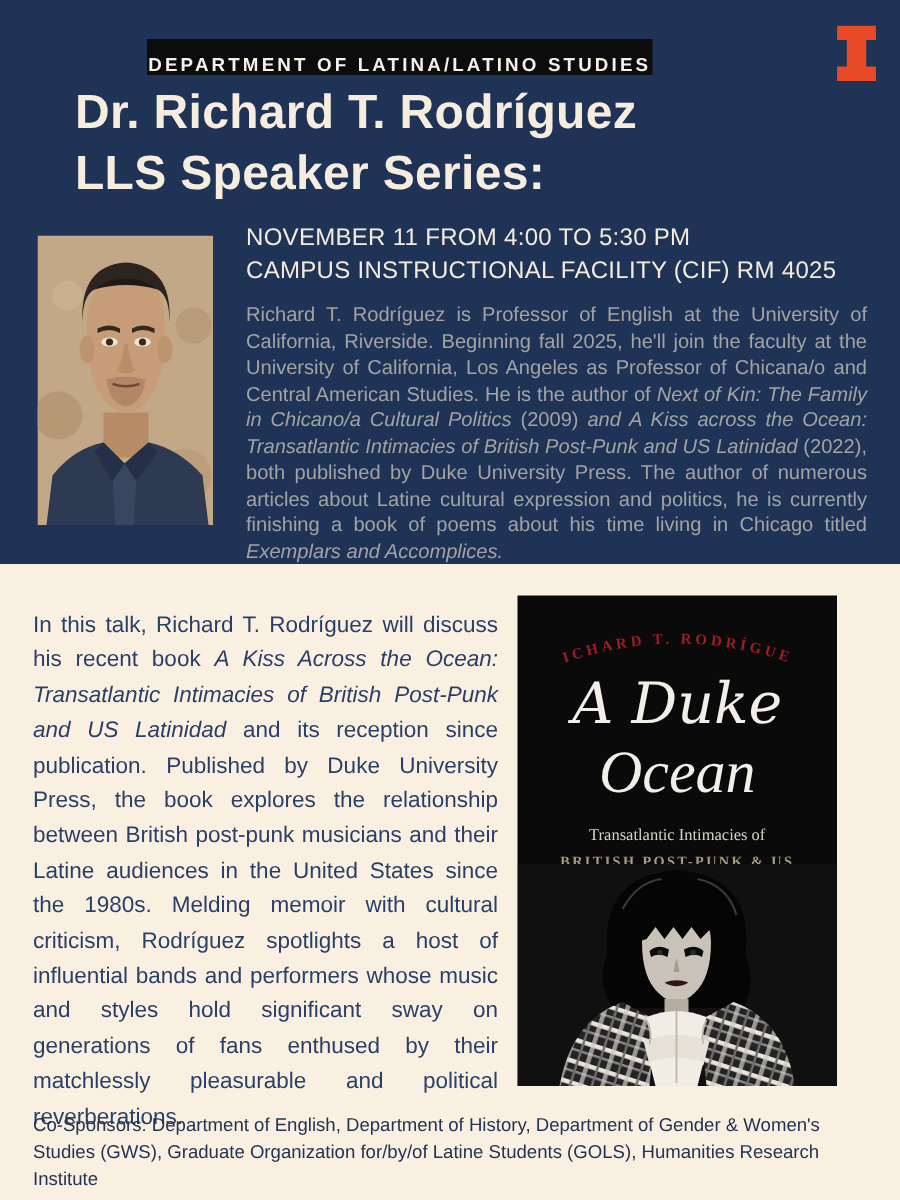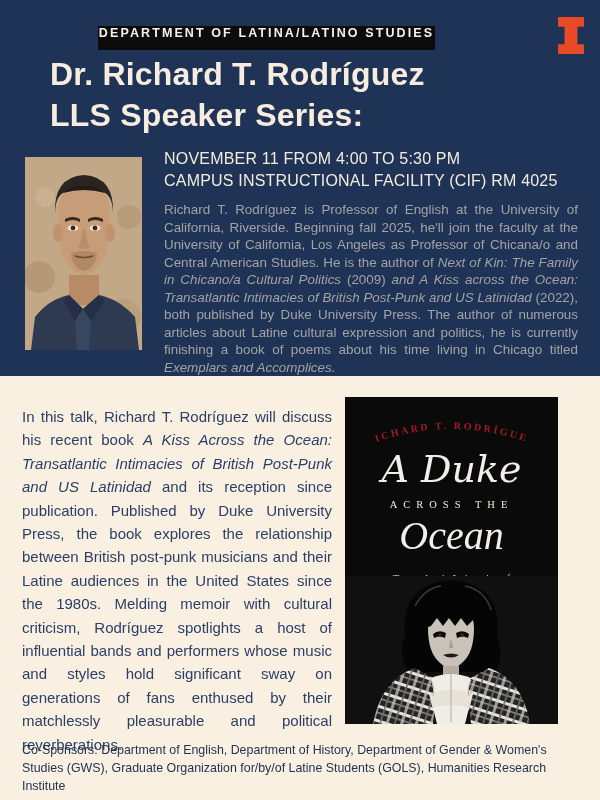--- a/index.html
+++ b/index.html
@@ -6,21 +6,21 @@
   html,body { background:#555; }
   .flyer {
     position:relative; width:600px; height:800px; margin:0 auto;
     font-family:"Liberation Sans", sans-serif;
     background:#FAF0E2; overflow:hidden;
   }
   
   .top-section { position:absolute; left:0; top:0; width:600px; height:378px; background:#1E3356; }
   .dept-bar {
     position:absolute; left:98px; top:26px; width:337px; height:24px;
-    background:#0C0C0C; color:#F5F1E8; display:flex; align-items:flex-start; justify-content:center;
+    background:#0C0C0C; color:#F5F1E8; display:flex; align-items:flex-end; justify-content:center;
     font-size:12.5px; font-weight:bold; letter-spacing:2.1px; white-space:nowrap;
   }
   .block-i { position:absolute; left:557px; top:17px; width:28px; height:37px; }
   .page-title {
     position:absolute; left:50px; top:54px; width:520px;
     color:#F7EDDE; font-size:32px; font-weight:bold; line-height:41px; letter-spacing:0.2px;
   }
   .speaker-photo { position:absolute; left:25px; top:157px; width:117px; height:193px; overflow:hidden; }
   .event-block { position:absolute; left:164px; top:148px; width:414px; }
   .event-line {
@@ -121,21 +121,20 @@
   <div class="bottom-section">
 
     <p class="talk-text"><span>In this talk, Richard T. Rodríguez will discuss his recent book </span><span class="italic">A Kiss Across the Ocean: Transatlantic Intimacies of British Post-Punk and US Latinidad</span><span> and its reception since publication. Published by Duke University Press, the book explores the relationship between British post-punk musicians and their Latine audiences in the United States since the 1980s. Melding memoir with cultural criticism, Rodríguez spotlights a host of influential bands and performers whose music and styles hold significant sway on generations of fans enthused by their matchlessly pleasurable and political reverberations.</span></p>
 
     <div class="book-cover">
       <svg class="cover-author-arc" viewBox="0 0 213 40">
         <path id="authorArc" d="M28,36 Q106,8 185,36" fill="none"></path>
         <text><textPath href="#authorArc" startOffset="50%" text-anchor="middle">RICHARD T. RODRÍGUEZ</textPath></text>
       </svg>
       <div class="cover-title-1">A Duke</div>
-      <div class="cover-across">ACROSS THE</div>
       <div class="cover-title-2">Ocean</div>
       <div class="cover-sub-1">Transatlantic Intimacies of</div>
       <div class="cover-sub-2">BRITISH POST-PUNK &amp; US LATINIDAD</div>
 
       <svg class="cover-figure" viewBox="0 0 213 148">
         <defs>
           <pattern id="tartan" width="14" height="14" patternUnits="userSpaceOnUse" patternTransform="rotate(18)">
             <rect width="14" height="14" fill="#232323"></rect>
             <rect x="0" y="0" width="14" height="3" fill="#E8E4DC"></rect>
             <rect x="0" y="7" width="14" height="1.6" fill="#8a8a8a"></rect>

